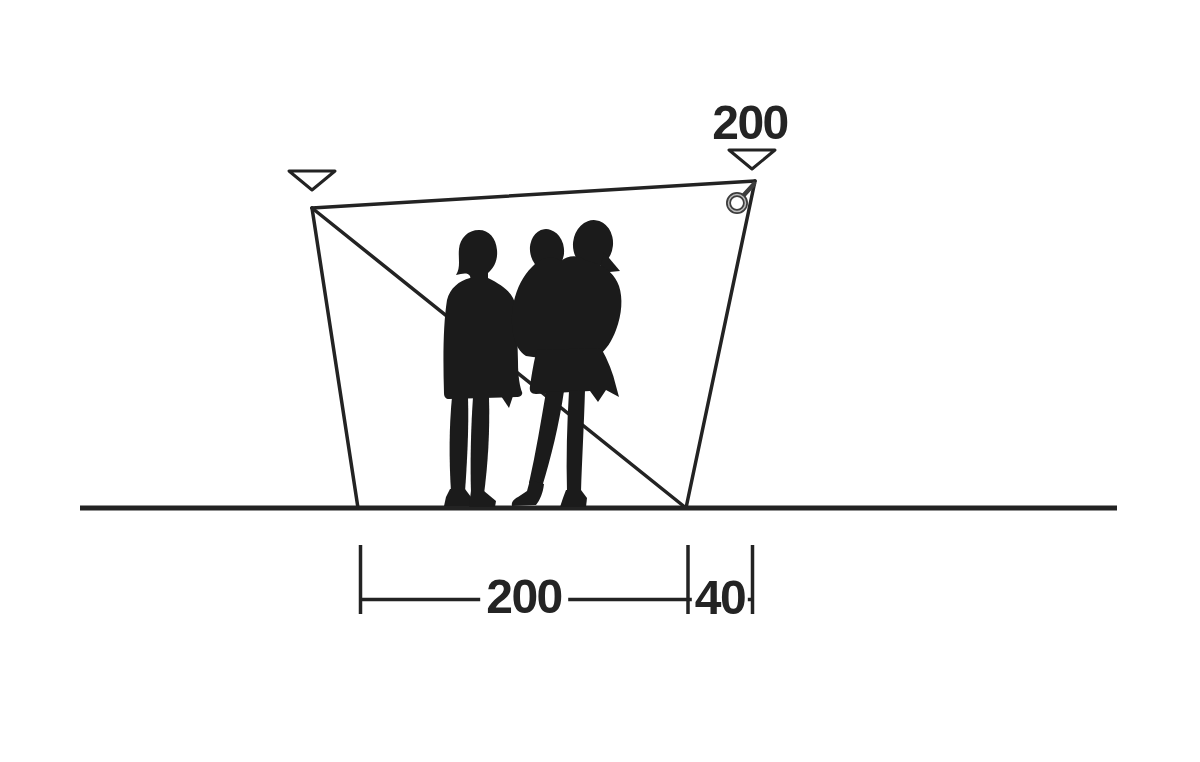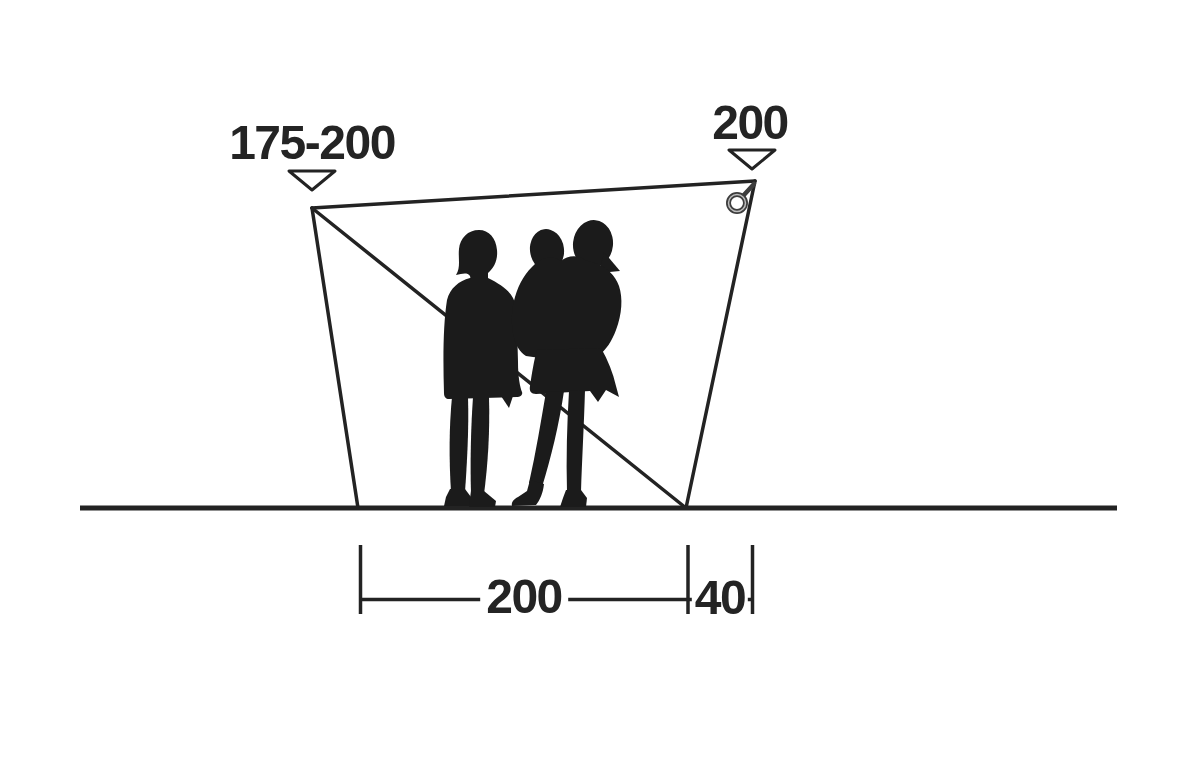--- a/index.html
+++ b/index.html
@@ -126,21 +126,20 @@
     <polygon points="729,150 775,150 752,169" fill="#ffffff" stroke="#232323" stroke-width="3" stroke-linejoin="round"></polygon>
 
     <g stroke="#232323" stroke-width="3.5">
       <line x1="360.5" y1="545" x2="360.5" y2="614"></line>
       <line x1="688" y1="545" x2="688" y2="614"></line>
       <line x1="752.5" y1="545" x2="752.5" y2="614"></line>
       <line x1="360.5" y1="599.5" x2="752.5" y2="599.5"></line>
     </g>
   </svg>
 
-  <div class="dim-label top-left">175-200</div>
 
   <div class="dim-label top-right">200</div>
 
   <div class="dim-label bottom-200">200</div>
 
   <div class="dim-label bottom-40">40</div>
 
 </div>
 
 </body></html>

